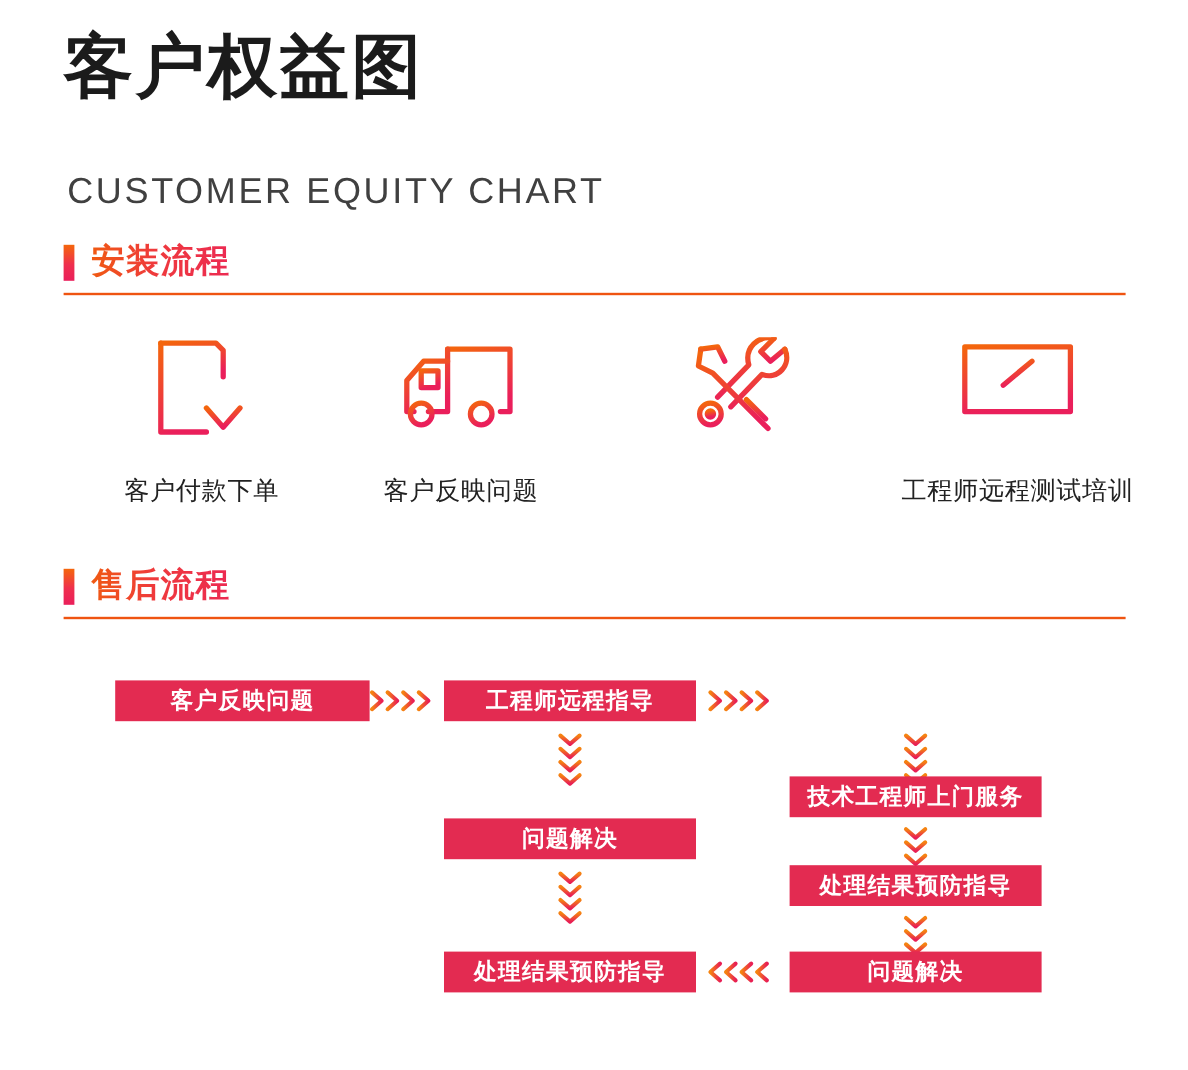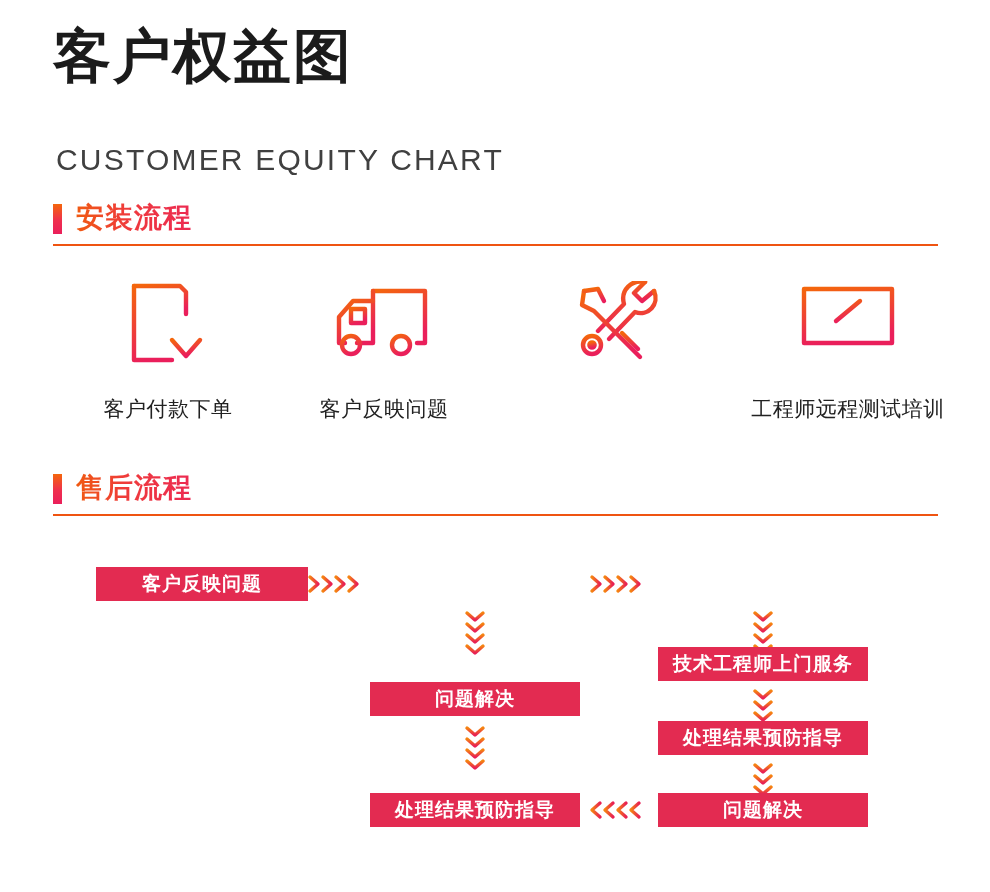--- a/index.html
+++ b/index.html
@@ -195,20 +195,21 @@
           </defs>
         <g fill="none" stroke="url(#ah1)" stroke-width="3.4" stroke-linecap="round" stroke-linejoin="round">
           <path d="M4 5 L12 12 L4 19"></path>
             <path d="M17 5 L25 12 L17 19"></path>
           <path d="M30 5 L38 12 L30 19"></path>
             <path d="M43 5 L51 12 L43 19"></path>
         </g>
       </svg>
     </div>
 
+    <div class="node" style="left:370px;top:27px;width:210px">工程师远程指导</div>
 
     <div class="arrows-h" style="left:588px;top:27px">
       <svg width="58" height="24" viewBox="0 0 58 24">
         <g fill="none" stroke="url(#ah1)" stroke-width="3.4" stroke-linecap="round" stroke-linejoin="round">
           <path d="M4 5 L12 12 L4 19"></path>
             <path d="M17 5 L25 12 L17 19"></path>
           <path d="M30 5 L38 12 L30 19"></path>
             <path d="M43 5 L51 12 L43 19"></path>
         </g>
       </svg>

